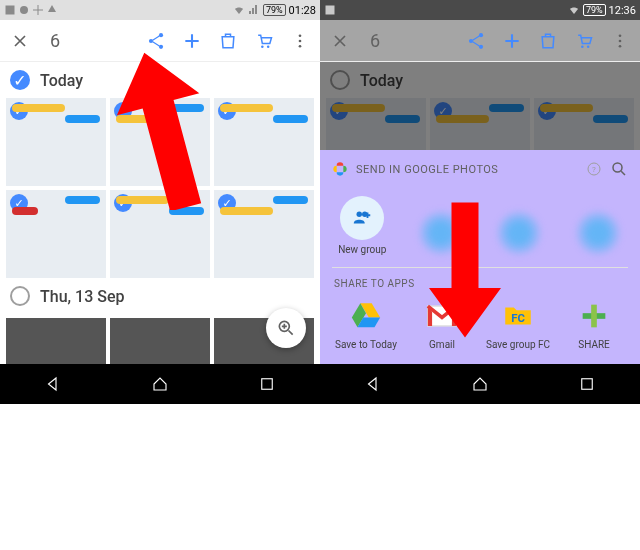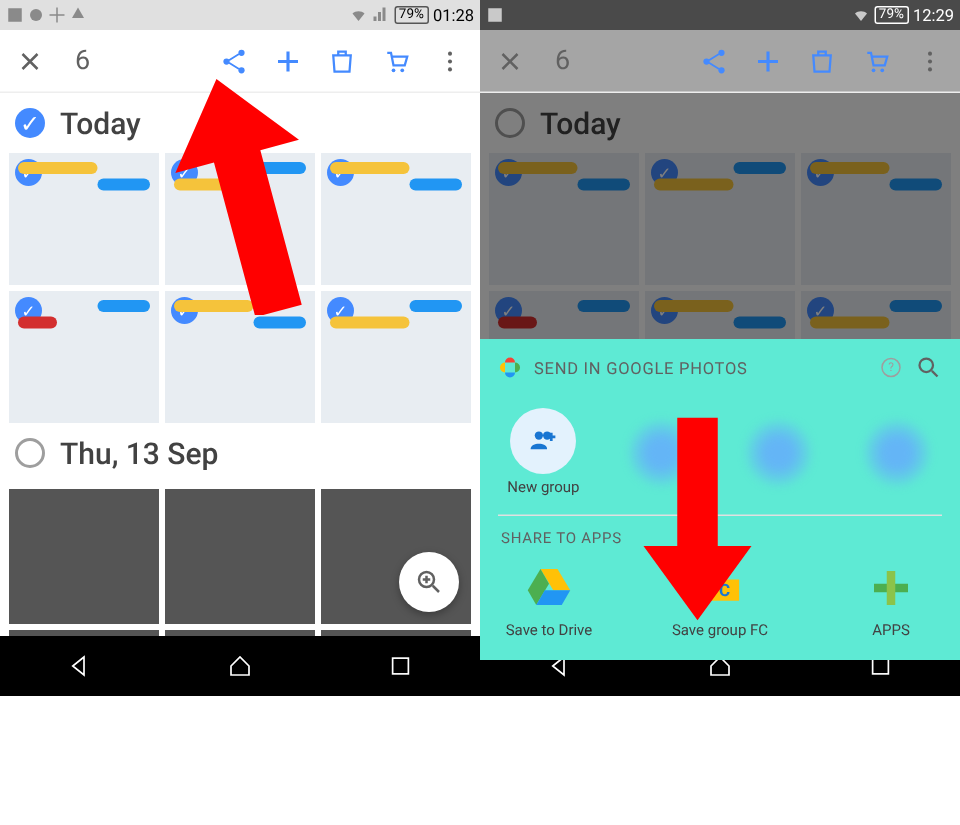--- a/index.html
+++ b/index.html
@@ -1,53 +1,53 @@
 <!DOCTYPE html>
 <html><head>
 <meta charset="utf-8">
 <style>
 *{margin:0;padding:0;box-sizing:border-box;font-family:Roboto,Arial,sans-serif}
 body{background:#fff;width:640px;height:550px;display:flex;position:relative}
-.phone{width:320px;height:464px;position:relative;overflow:hidden;background:#fff}
+.phone{width:320px;height:404px;position:relative;overflow:hidden;background:#fff}
 .phone.right{background:#fff}
 .statusbar{height:20px;background:#e0e0e0;display:flex;align-items:center;justify-content:space-between;padding:0 4px;font-size:11px}
 .phone.right .statusbar{background:#4a4a4a;color:#fff;position:relative;z-index:2}
 .sb-left{display:flex;gap:2px;align-items:center}
 .sb-right{display:flex;gap:3px;align-items:center}
 .sb-icon{width:12px;height:12px;opacity:0.7}
 .batt{border:1px solid #555;padding:0 2px;font-size:9px;border-radius:2px}
 .phone.right .batt{border-color:#fff}
 .toolbar{height:42px;display:flex;align-items:center;padding:0 10px;gap:16px;border-bottom:1px solid #eee;background:#fff}
 .phone.right .toolbar{position:relative;z-index:2;background:rgba(255,255,255,0.3)}
 .tb-icon{width:20px;height:20px;display:flex;align-items:center;justify-content:center;color:#616161}
 .tb-count{font-size:18px;color:#616161;margin-right:auto;margin-left:4px}
 .tb-blue{color:#448aff}
 .section{padding:8px 10px;display:flex;align-items:center;gap:10px;background:#fff}
 .check{width:20px;height:20px;border-radius:50%;display:flex;align-items:center;justify-content:center}
 .check.on{background:#448aff;color:#fff}
 .check.off{border:2px solid #9e9e9e}
-.sect-label{font-size:20px;color:#424242;font-weight:500}
+.sect-label{font-size:16px;color:#424242;font-weight:500}
 .grid{display:grid;grid-template-columns:repeat(3,1fr);gap:4px;padding:0 6px}
 .thumb{height:88px;background:#e8edf2;position:relative;overflow:hidden}
 .thumb .tc{position:absolute;top:4px;left:4px;width:18px;height:18px;border-radius:50%;background:#448aff;color:#fff;display:flex;align-items:center;justify-content:center;font-size:11px}
 .chatfake{position:absolute;inset:6px;display:flex;flex-direction:column;gap:3px}
 .bubble{height:8px;border-radius:4px}
 .b1{background:#f5c33b;width:60%}
 .b2{background:#2196f3;width:40%;align-self:flex-end}
 .b3{background:#d32f2f;width:30%}
 .grid2{display:grid;grid-template-columns:repeat(3,1fr);gap:4px;padding:0 6px;margin-top:4px}
 .thumb2{height:90px;background:#555;position:relative}
 .fab{position:absolute;bottom:56px;right:14px;width:40px;height:40px;border-radius:50%;background:#fff;box-shadow:0 2px 6px rgba(0,0,0,0.3);display:flex;align-items:center;justify-content:center;color:#616161;z-index:3}
 .navbar{position:absolute;bottom:0;left:0;right:0;height:40px;background:#000;display:flex;align-items:center;justify-content:space-around}
 .nav-icon{width:18px;height:18px}
-.sheet{position:absolute;bottom:24px;left:0;right:0;background:#5eead4;z-index:5;border-radius:0}
+.sheet{position:absolute;bottom:40px;left:0;right:0;background:#c4b5fd;z-index:5;border-radius:0}
 .sheet-header{display:flex;align-items:center;padding:10px 12px;gap:8px}
 .gp-icon{width:16px;height:16px}
 .sheet-title{font-size:11px;color:#616161;letter-spacing:0.5px;flex:1}
-.sheet-row{display:flex;padding:8px 12px 12px;gap:18px;align-items:center}
+.sheet-row{display:flex;padding:8px 12px 12px;gap:18px;align-items:flex-end}
 .sheet-item{display:flex;flex-direction:column;align-items:center;gap:4px;width:62px}
 .si-circle{width:44px;height:44px;border-radius:50%;background:#e3f2fd;display:flex;align-items:center;justify-content:center;color:#1976d2}
 .si-blur{width:44px;height:44px;border-radius:50%;background:radial-gradient(circle,#64b5f6 30%,rgba(100,181,246,0.2) 70%);filter:blur(3px)}
 .si-label{font-size:10px;color:#424242;text-align:center}
 .divider{height:1px;background:#e0e0e0;margin:0 12px}
 .apps-title{font-size:10px;color:#616161;padding:10px 14px 6px;letter-spacing:0.5px}
 .apps-row{display:flex;padding:4px 12px 14px;justify-content:space-between}
 .app-item{display:flex;flex-direction:column;align-items:center;gap:4px;width:68px}
 .app-icon{width:36px;height:36px;display:flex;justify-content:center}
 .app-label{font-size:10px;color:#424242;text-align:center}
@@ -215,21 +215,21 @@
     <div class="sb-left">
       <svg class="sb-icon" viewBox="0 0 24 24">
           <rect x="3" y="3" width="18" height="18" fill="#fff"></rect>
         </svg>
     </div>
     <div class="sb-right">
       <svg class="sb-icon" viewBox="0 0 24 24">
           <path d="M12 20l8-10c-4-4-12-4-16 0z" fill="#fff"></path>
         </svg>
       <span class="batt">79%</span>
-      <span>12:29</span>
+      <span>12:36</span>
     </div>
   </div>
   <div class="dimcontent">
   <div class="toolbar">
     <div class="tb-icon">
           <svg viewBox="0 0 24 24" width="20" height="20">
             <path d="M6 6l12 12M18 6L6 18" stroke="#616161" stroke-width="2"></path>
           </svg>
         </div>
     <div class="tb-count">6</div>
@@ -360,39 +360,50 @@
     <div class="apps-title">SHARE TO APPS</div>
     <div class="apps-row">
       <div class="app-item">
         <div class="app-icon">
             <svg viewBox="0 0 24 24" width="34" height="34">
               <path d="M8 3h8l6 10h-8z" fill="#ffc107"></path>
               <path d="M8 3L2 13l4 7 6-10z" fill="#4caf50"></path>
               <path d="M6 20h12l4-7H10z" fill="#2196f3"></path>
             </svg>
           </div>
-        <div class="app-label">Save to Drive</div>
+        <div class="app-label">Save to Today</div>
+      </div>
+      <div class="app-item">
+        <div class="app-icon">
+            <svg viewBox="0 0 24 24" width="34" height="34">
+              <rect x="2" y="5" width="20" height="14" fill="#fff" stroke="#e0e0e0"></rect>
+              <path d="M2 5l10 8 10-8" fill="none" stroke="#e53935" stroke-width="2.5"></path>
+              <path d="M2 5v14h3V9" fill="#e53935"></path>
+              <path d="M22 5v14h-3V9" fill="#e53935"></path>
+            </svg>
+          </div>
+        <div class="app-label">Gmail</div>
       </div>
       <div class="app-item">
         <div class="app-icon">
             <svg viewBox="0 0 24 24" width="34" height="34">
               <path d="M3 6h6l2 2h10v10H3z" fill="#ffc107"></path>
               <text x="12" y="16" text-anchor="middle" font-size="8" font-weight="bold" fill="#1976d2">FC</text>
             </svg>
           </div>
         <div class="app-label">Save group FC</div>
       </div>
       <div class="app-item">
         <div class="app-icon">
             <svg viewBox="0 0 24 24" width="34" height="34">
               <rect x="4" y="10" width="16" height="4" fill="#4caf50"></rect>
               <rect x="10" y="4" width="4" height="16" fill="#8bc34a"></rect>
             </svg>
           </div>
-        <div class="app-label">APPS</div>
+        <div class="app-label">SHARE</div>
       </div>
     </div>
     <svg class="arrow arrow2" viewBox="0 0 100 150">
         <path d="M35 0 L65 0 L65 95 L90 95 L50 150 L10 95 L35 95 Z"></path>
       </svg>
   </div>
   <div class="navbar">
     <svg class="nav-icon" viewBox="0 0 24 24">
         <path d="M16 4l-10 8 10 8z" fill="none" stroke="#fff" stroke-width="1.5"></path>
       </svg>

